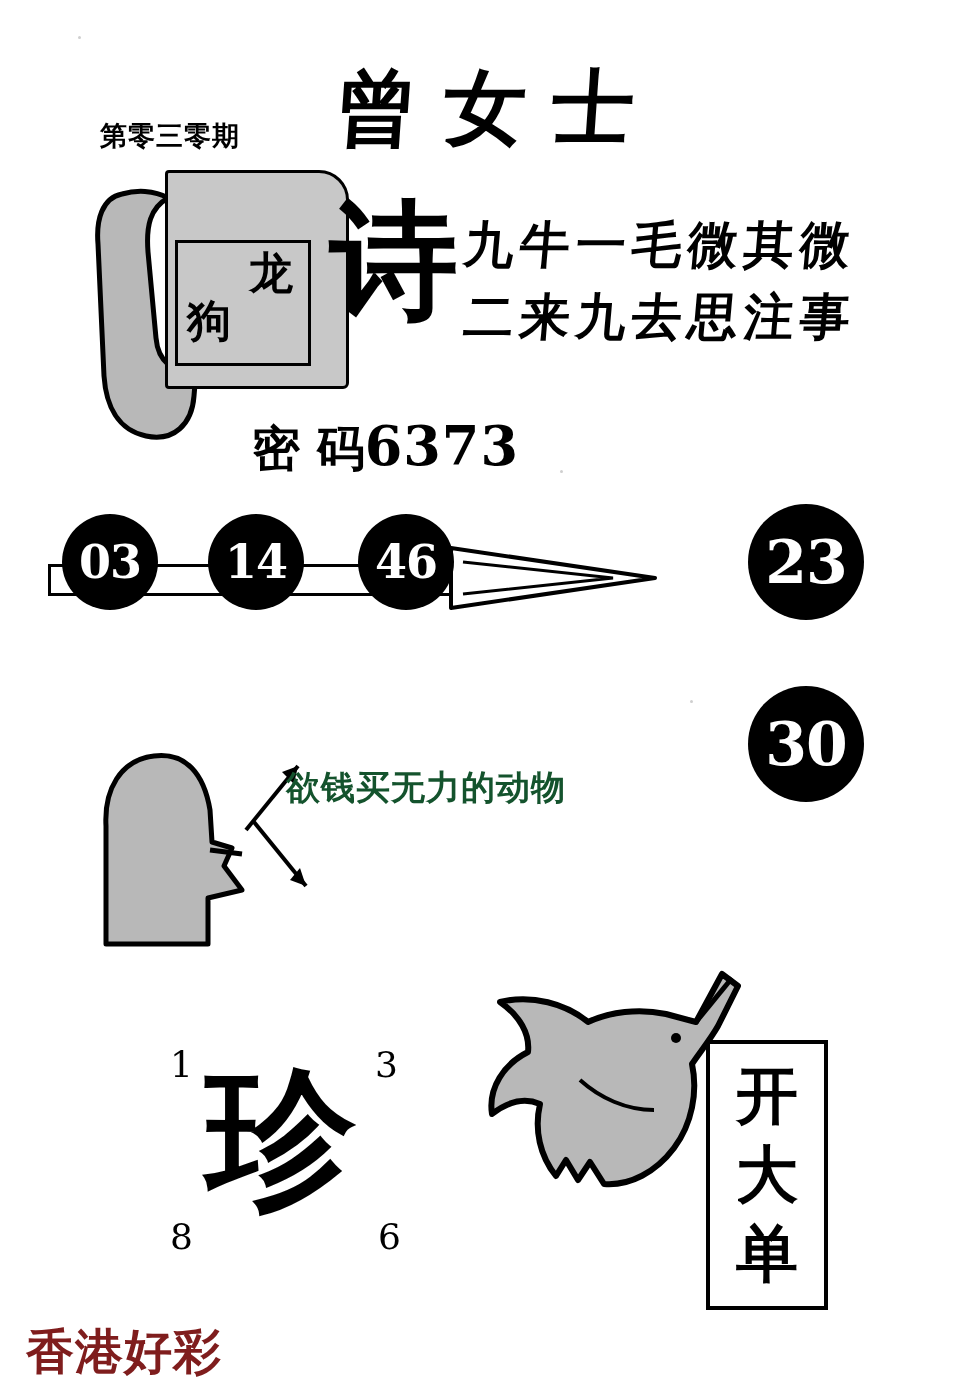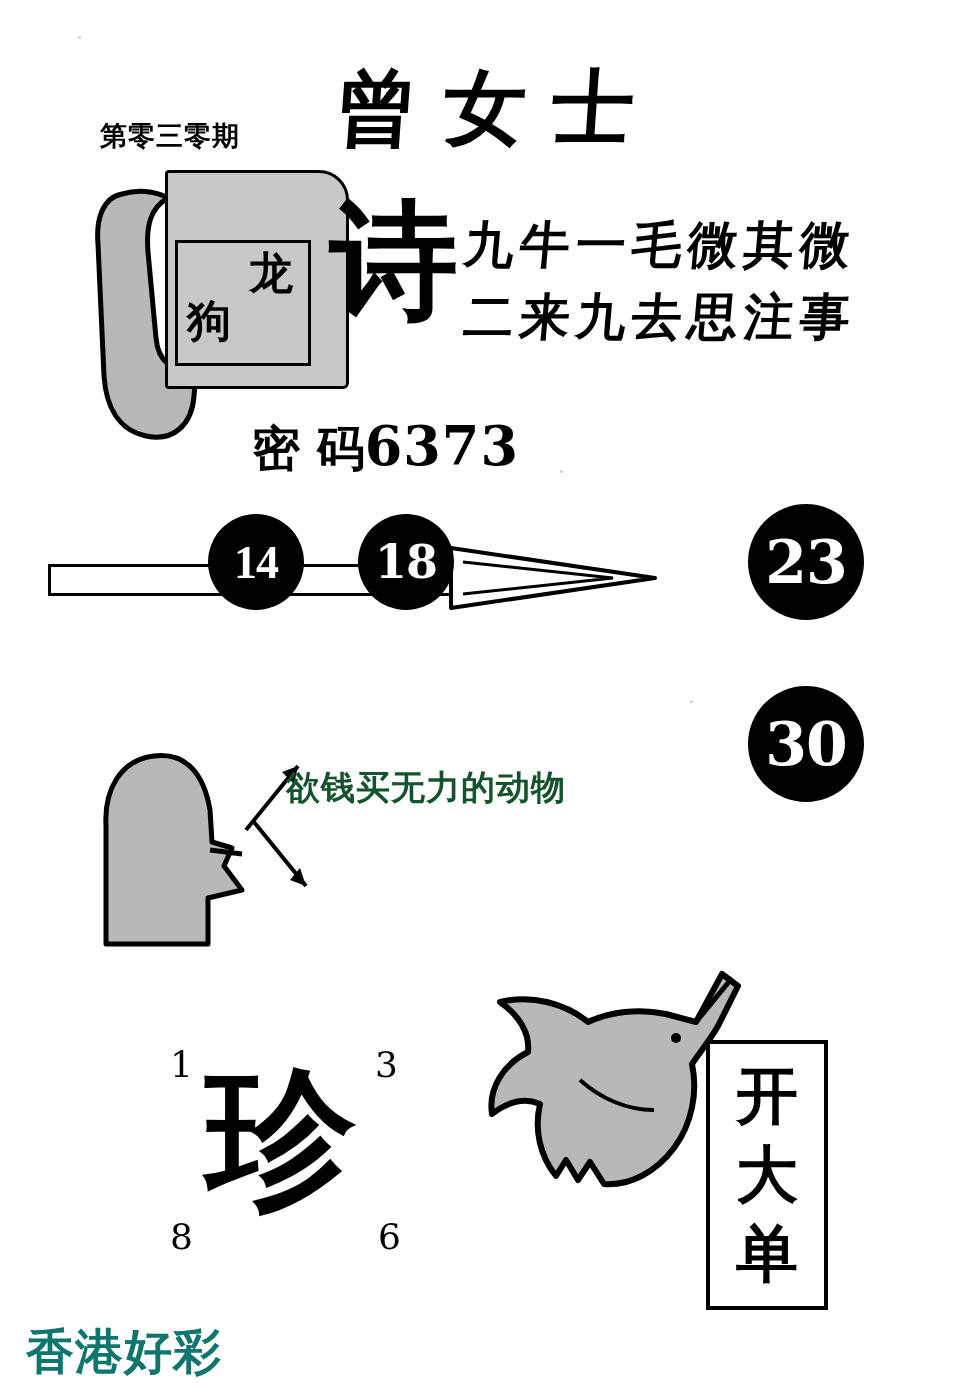--- a/index.html
+++ b/index.html
@@ -177,21 +177,21 @@
     justify-content: center;
     letter-spacing: -1px;
   }
   .ball-row {
     width: 96px;
     height: 96px;
     font-size: 46px;
     top: 514px;
   }
   #ball-0 { left: 62px; }
-  #ball-1 { left: 208px; font-family: Liberation Serif, serif; }
+  #ball-1 { left: 208px; }
   #ball-2 { left: 358px; }
 
   .ball-side {
     width: 116px;
     height: 116px;
     font-size: 60px;
     left: 748px;
   }
   #ball-3 { top: 504px; }
   #ball-4 { top: 686px; }
@@ -287,21 +287,21 @@
     width: 961px;
     height: 68px;
     display: flex;
     align-items: center;
   }
   .footer-brand {
     margin-left: 26px;
     font-family: "DejaVu Serif", serif;
     font-size: 48px;
     font-weight: bold;
-    color: #0f766e;
+    color: #7f1d1d;
     letter-spacing: 1px;
     white-space: nowrap;
   }
   .footer-site {
     margin-left: 36px;
     font-family: "DejaVu Sans Mono", monospace;
     font-size: 56px;
     font-weight: bold;
     color: #e8403a;
     letter-spacing: 2px;
@@ -356,22 +356,23 @@
   <div class="arrow-bar">
     <div class="rail"></div>
     <div class="arrow-head">
       <svg viewBox="0 0 230 72" width="230" height="72">
         <path d="M8 6 L212 36 L8 66 Z" fill="#fff" stroke="#000" stroke-width="4" stroke-linejoin="round"></path>
         <path d="M20 20 L170 36 L20 52" fill="none" stroke="#000" stroke-width="3"></path>
       </svg>
     </div>
   </div>
 
+  <div class="ball ball-row" id="ball-0">03</div>
   <div class="ball ball-row" id="ball-1">14</div>
-  <div class="ball ball-row" id="ball-2">18</div>
+  <div class="ball ball-row" id="ball-2">46</div>
 
   <div class="ball ball-side" id="ball-3">23</div>
   <div class="ball ball-side" id="ball-4">30</div>
 
   <div class="head-icon">
     <svg viewBox="0 0 180 200" width="180" height="200">
       <path d="M62 8 C28 12 12 42 14 78 L14 196 L116 196 L116 150 L150 142
                L132 118 L140 100 L120 94 L118 62 C112 26 94 4 62 8 Z" fill="#b8b8b8" stroke="#000" stroke-width="5" stroke-linejoin="round"></path>
       <path d="M118 102 L150 106" fill="none" stroke="#000" stroke-width="5"></path>
     </svg>

